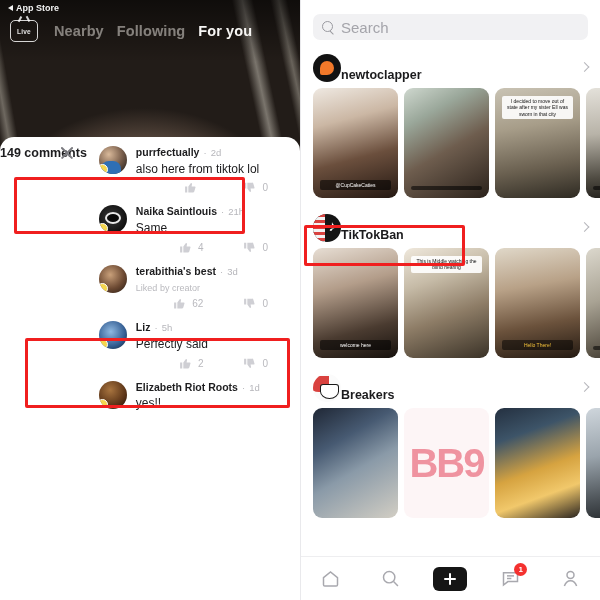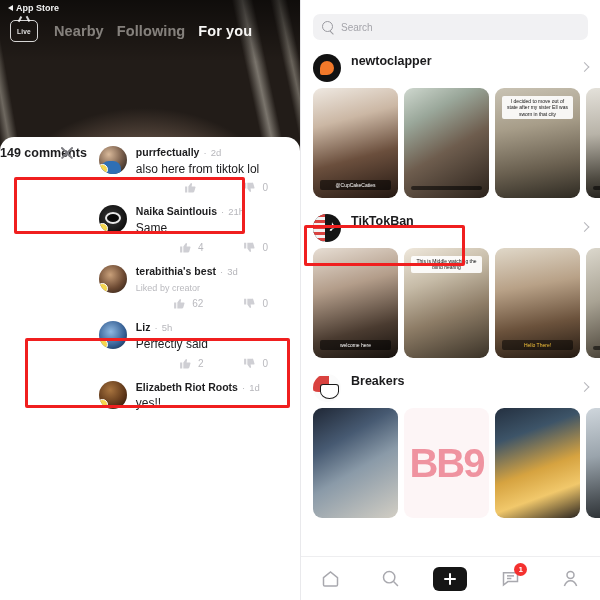--- a/index.html
+++ b/index.html
@@ -138,25 +138,25 @@
     border-left: 1px solid #e9e9ec; overflow: hidden; display: flex; flex-direction: column;
   }
   .search-wrap { padding: 14px 12px 6px 12px; flex: none; }
   .search-box {
     height: 26px; background: #f1f1f3; border-radius: 7px;
     display: flex; align-items: center; gap: 7px; padding: 0 9px;
   }
   .mag { width: 12px; height: 12px; position: relative; flex: none; }
   .mag:before { content:""; position:absolute; left:0; top:0; width:9px; height:9px; border:1.4px solid #9a9aa0; border-radius:50%; }
   .mag:after  { content:""; position:absolute; right:0; bottom:0; width:5px; height:1.4px; background:#9a9aa0; transform: rotate(45deg); }
-  .search-ph { font-size: 10px; color: #a4a4aa; }
+  .search-ph { font-size: 15px; color: #a4a4aa; }
 
   .feed { flex: 1; overflow: hidden; }
   .section { margin-bottom: 2px; }
-  .sec-head { display: flex; align-items: flex-start; gap: 10px; padding: 8px 4px 6px 12px; position: relative; }
+  .sec-head { display: flex; align-items: flex-end; gap: 0; padding: 8px 4px 6px 12px; position: relative; }
   .sec-avatar { width: 28px; height: 28px; border-radius: 50%; flex: none; position: relative; overflow: hidden; }
   .av-clapper { background: #121212; }
   .av-clapper:after { content:""; position:absolute; left:7px; top:7px; width:14px; height:14px; background:#f2792a; border-radius: 50% 50% 50% 2px; }
   .av-tiktok { background: #141414; }
   .av-tiktok:before {
     content:""; position:absolute; left:0; top:0; width:12px; height:28px;
     background: repeating-linear-gradient(180deg,#d9423f 0 3px,#f3f3f3 3px 6px);
   }
   .av-tiktok:after { content:"♪"; position:absolute; right:5px; top:4px; color:#fff; font-size:15px; line-height:1; }
   .av-breakers { background: #fbfbfb; }

